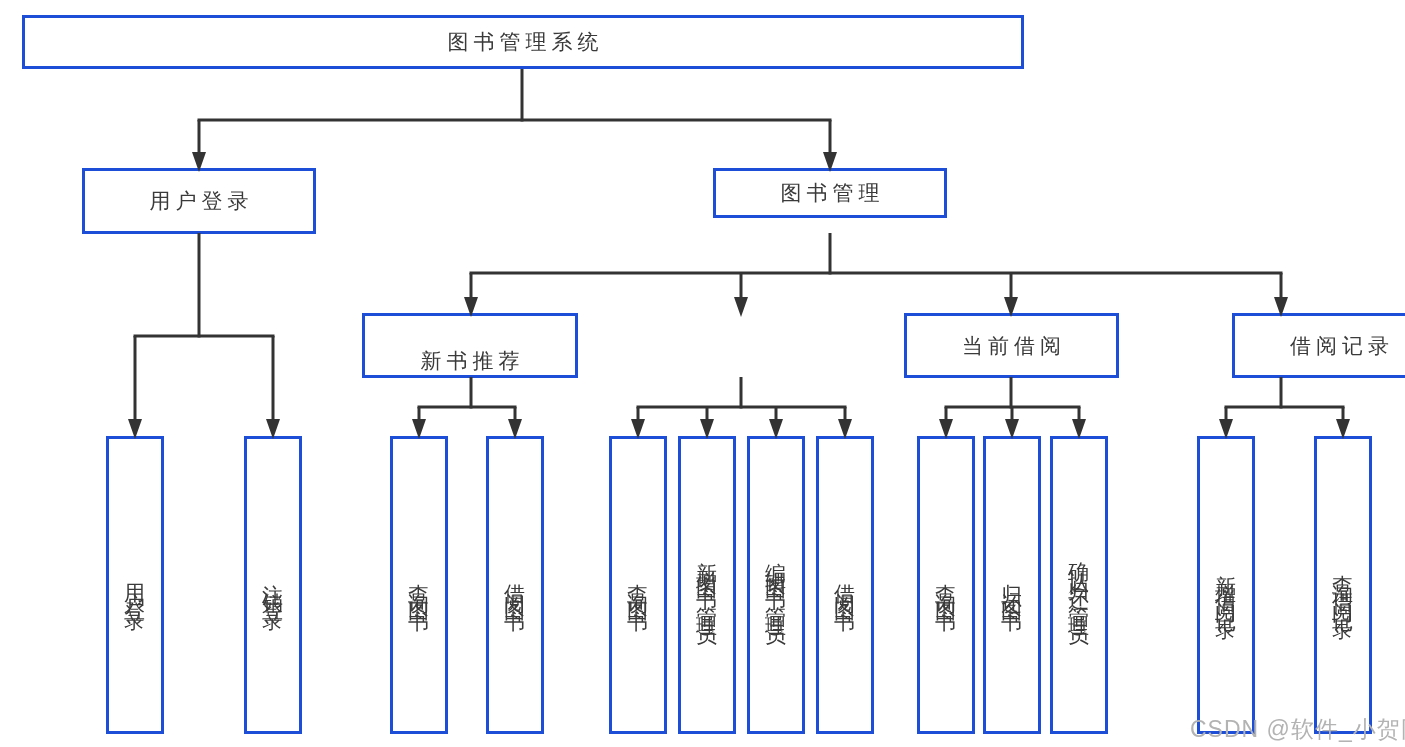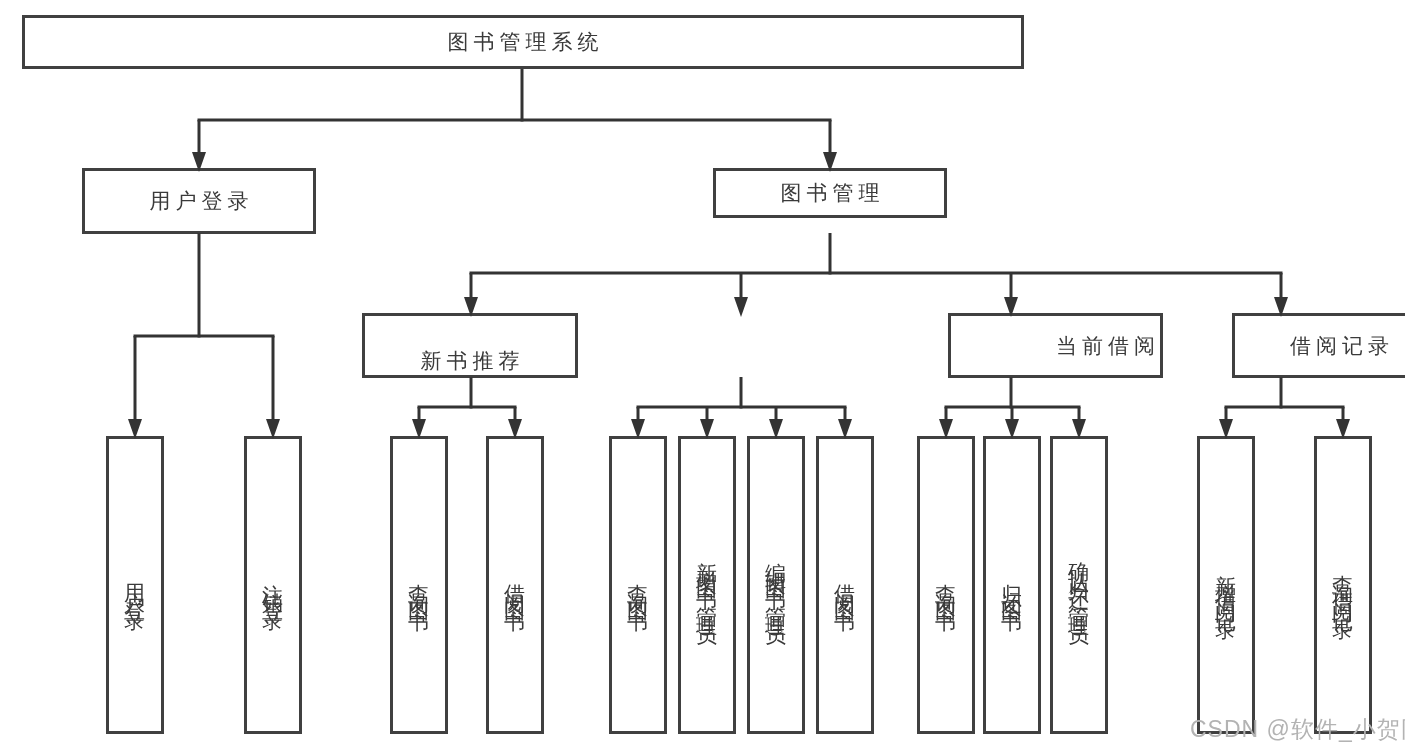--- a/index.html
+++ b/index.html
@@ -7,21 +7,21 @@
     position:relative;
     width:1405px;height:747px;
     background:#ffffff;
     overflow:hidden;
     font-family:"Liberation Sans","DejaVu Sans",sans-serif;
     color:#333333;
   }
   .box{
     position:absolute;
     box-sizing:border-box;
-    border:3px solid #404040;
+    border:3px solid #1d4ed8;
     background:#ffffff;
     display:flex;
     align-items:center;
     justify-content:center;
     z-index:2;
   }
   .box .lbl-h{
     font-size:21px;
     letter-spacing:5px;
     text-indent:5px;
@@ -127,21 +127,21 @@
   <div class="box" style="left:82px;top:168px;width:234px;height:66px;">
     <span class="lbl-h">用户登录</span>
   </div>
   <div class="box" style="left:713px;top:168px;width:234px;height:50px;">
     <span class="lbl-h">图书管理</span>
   </div>
 
   <div class="box" style="left:362px;top:313px;width:216px;height:65px;align-items:flex-end;">
     <span class="lbl-h">新书推荐</span>
   </div>
-  <div class="box" style="left:948px;top:313px;width:215px;height:65px;justify-content:flex-end;">
+  <div class="box" style="left:904px;top:313px;width:215px;height:65px;">
     <span class="lbl-h">当前借阅</span>
   </div>
   <div class="box" style="left:1232px;top:313px;width:215px;height:65px;">
     <span class="lbl-h">借阅记录</span>
   </div>
 
   <div class="box" style="left:106px;top:436px;width:58px;height:298px;">
     <span class="lbl-v">用户登录</span>
   </div>
   <div class="box" style="left:244px;top:436px;width:58px;height:298px;">

